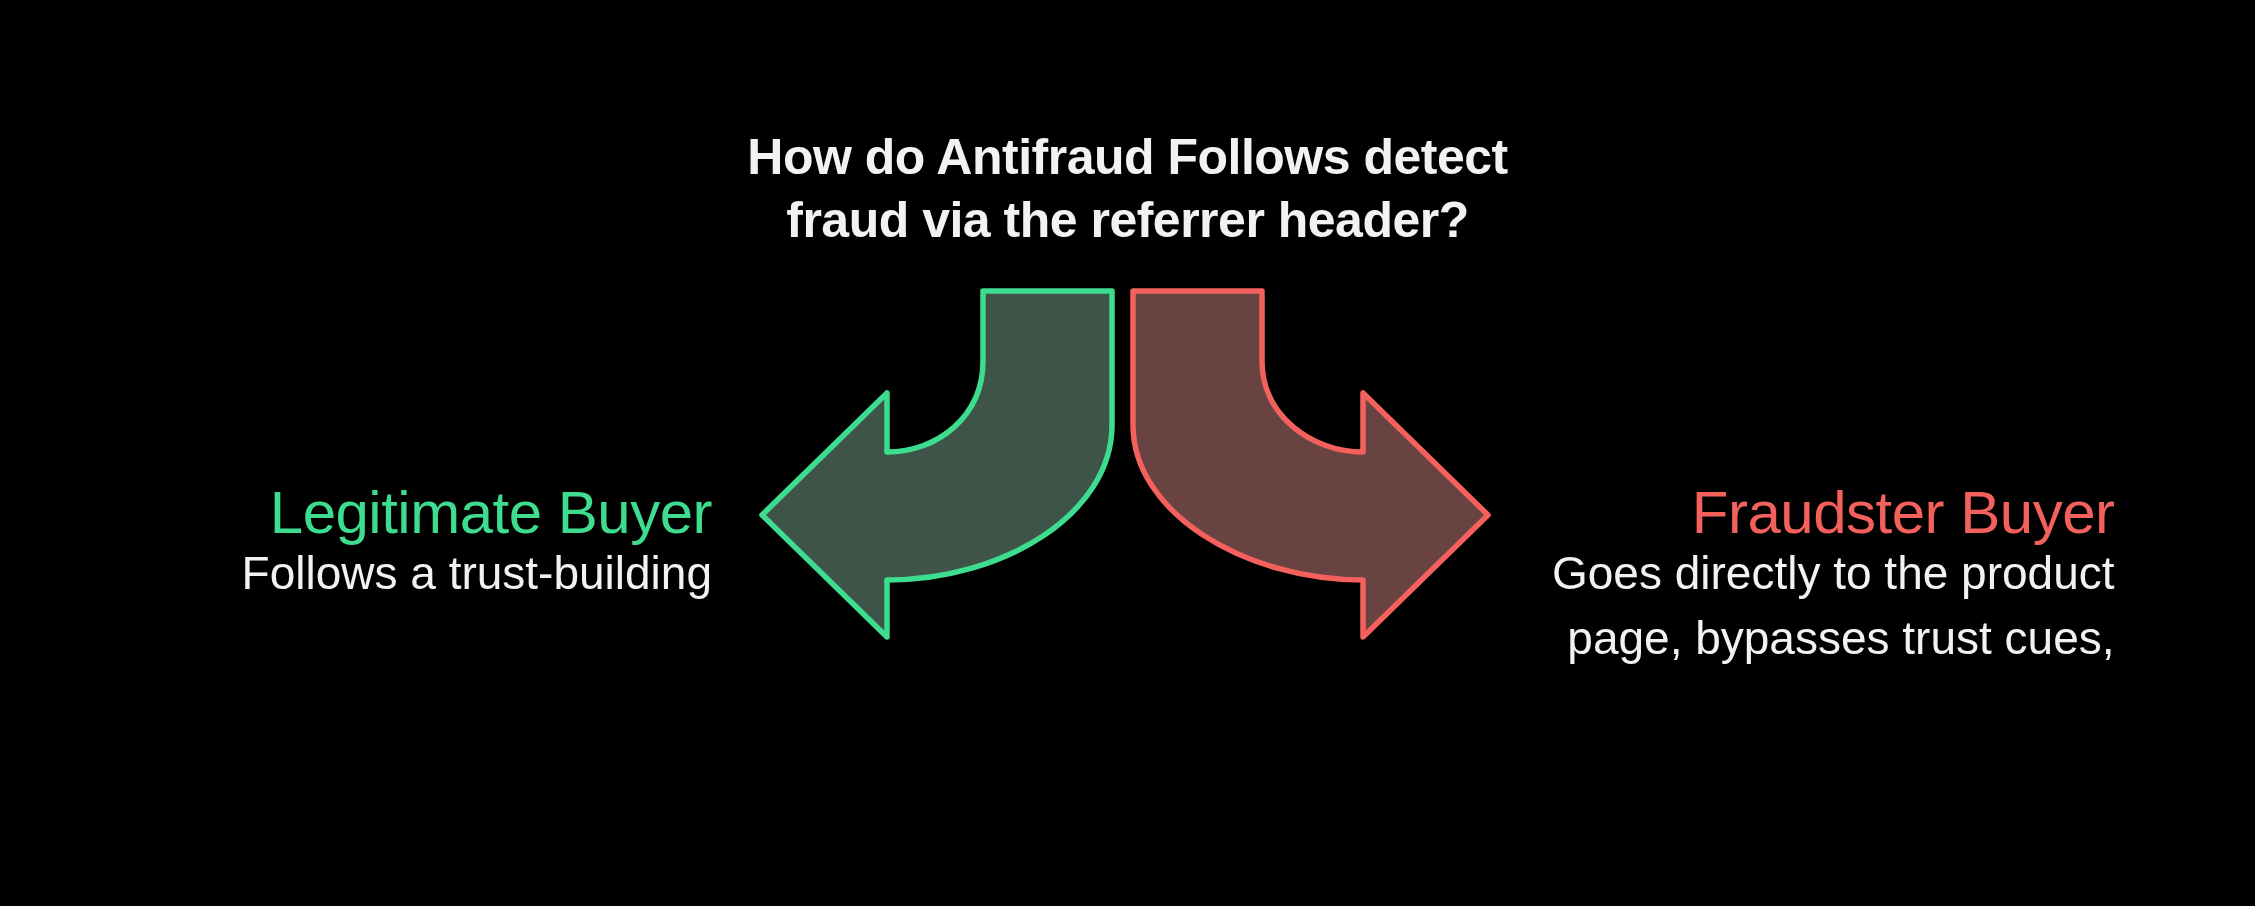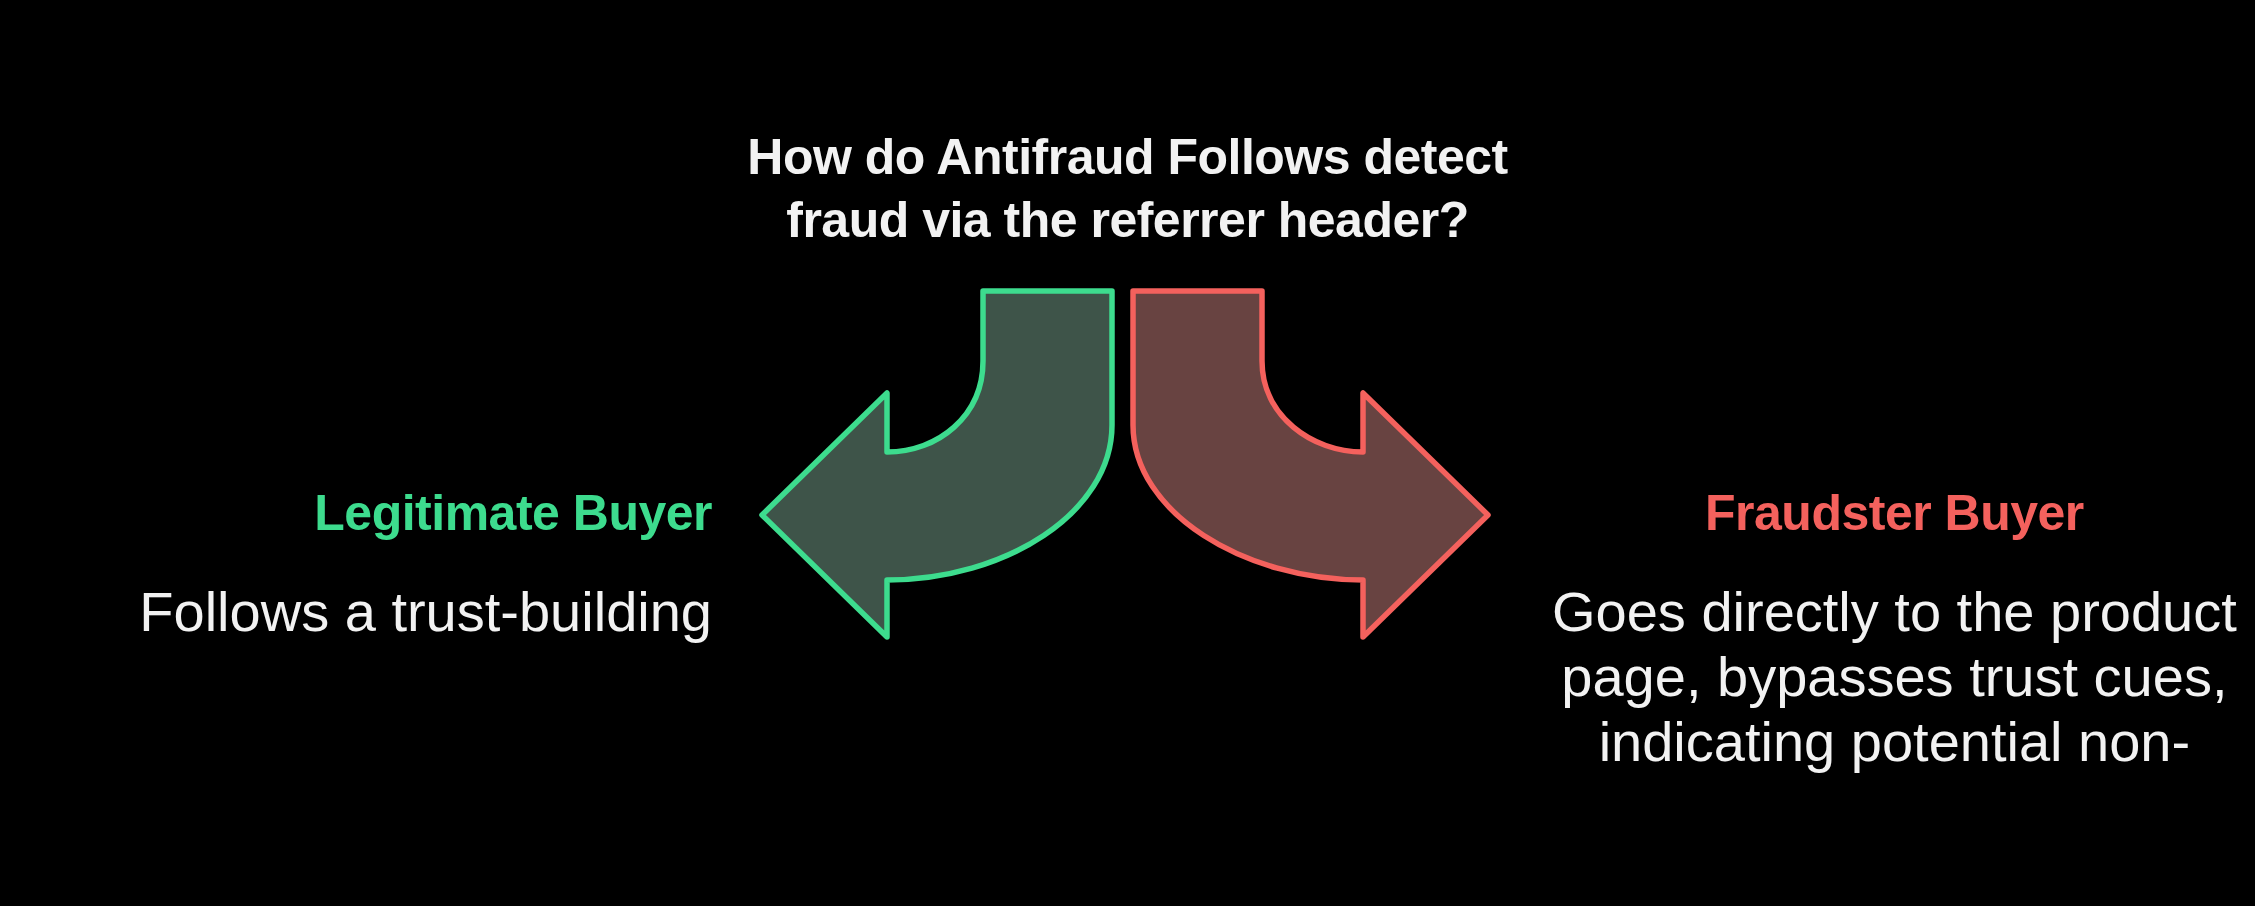--- a/index.html
+++ b/index.html
@@ -21,30 +21,29 @@
   .stage{position:absolute;inset:0;}
   .arrows-svg{position:absolute;left:0;top:0;width:2255px;height:906px;display:block;}
   .title{
     position:absolute;left:0;right:0;top:126px;
     text-align:center;
     font-weight:700;font-size:50px;line-height:63px;letter-spacing:-0.5px;
     color:var(--title-text);
   }
   .branch{position:absolute;top:485px;}
   .branch.left{right:1543px;text-align:right;}
-  .branch.right{left:1552px;text-align:center;}
+  .branch.right{left:1552px;text-align:right;}
   .branch-label{
-    font-weight:700;font-size:50px;line-height:56px;letter-spacing:-0.5px;
+    font-weight:400;font-size:60px;line-height:56px;letter-spacing:-0.5px;
     white-space:nowrap;
   }
   .branch.left .branch-label{color:var(--legitimate-accent);}
   .branch.right .branch-label{color:var(--fraudster-accent);}
   .branch-desc{
-    margin-top:38px;
-    font-weight:400;font-size:56px;line-height:65px;
+    font-weight:400;font-size:46px;line-height:65px;
     color:var(--body-text);
   }
   .branch-desc .line{white-space:nowrap;}
 </style>
 </head>
 <body>
 
 <div class="stage">
 
   <svg class="arrows-svg" viewBox="0 0 2255 906" aria-hidden="true">
@@ -62,17 +61,16 @@
     <div class="branch-desc">
       <div class="line">Follows a trust-building</div>
     </div>
   </div>
 
   <div class="branch right">
     <div class="branch-label">Fraudster Buyer</div>
     <div class="branch-desc">
       <div class="line">Goes directly to the product</div>
       <div class="line">page, bypasses trust cues,</div>
-      <div class="line">indicating potential non-</div>
     </div>
   </div>
 
 </div>
 
 </body></html>

